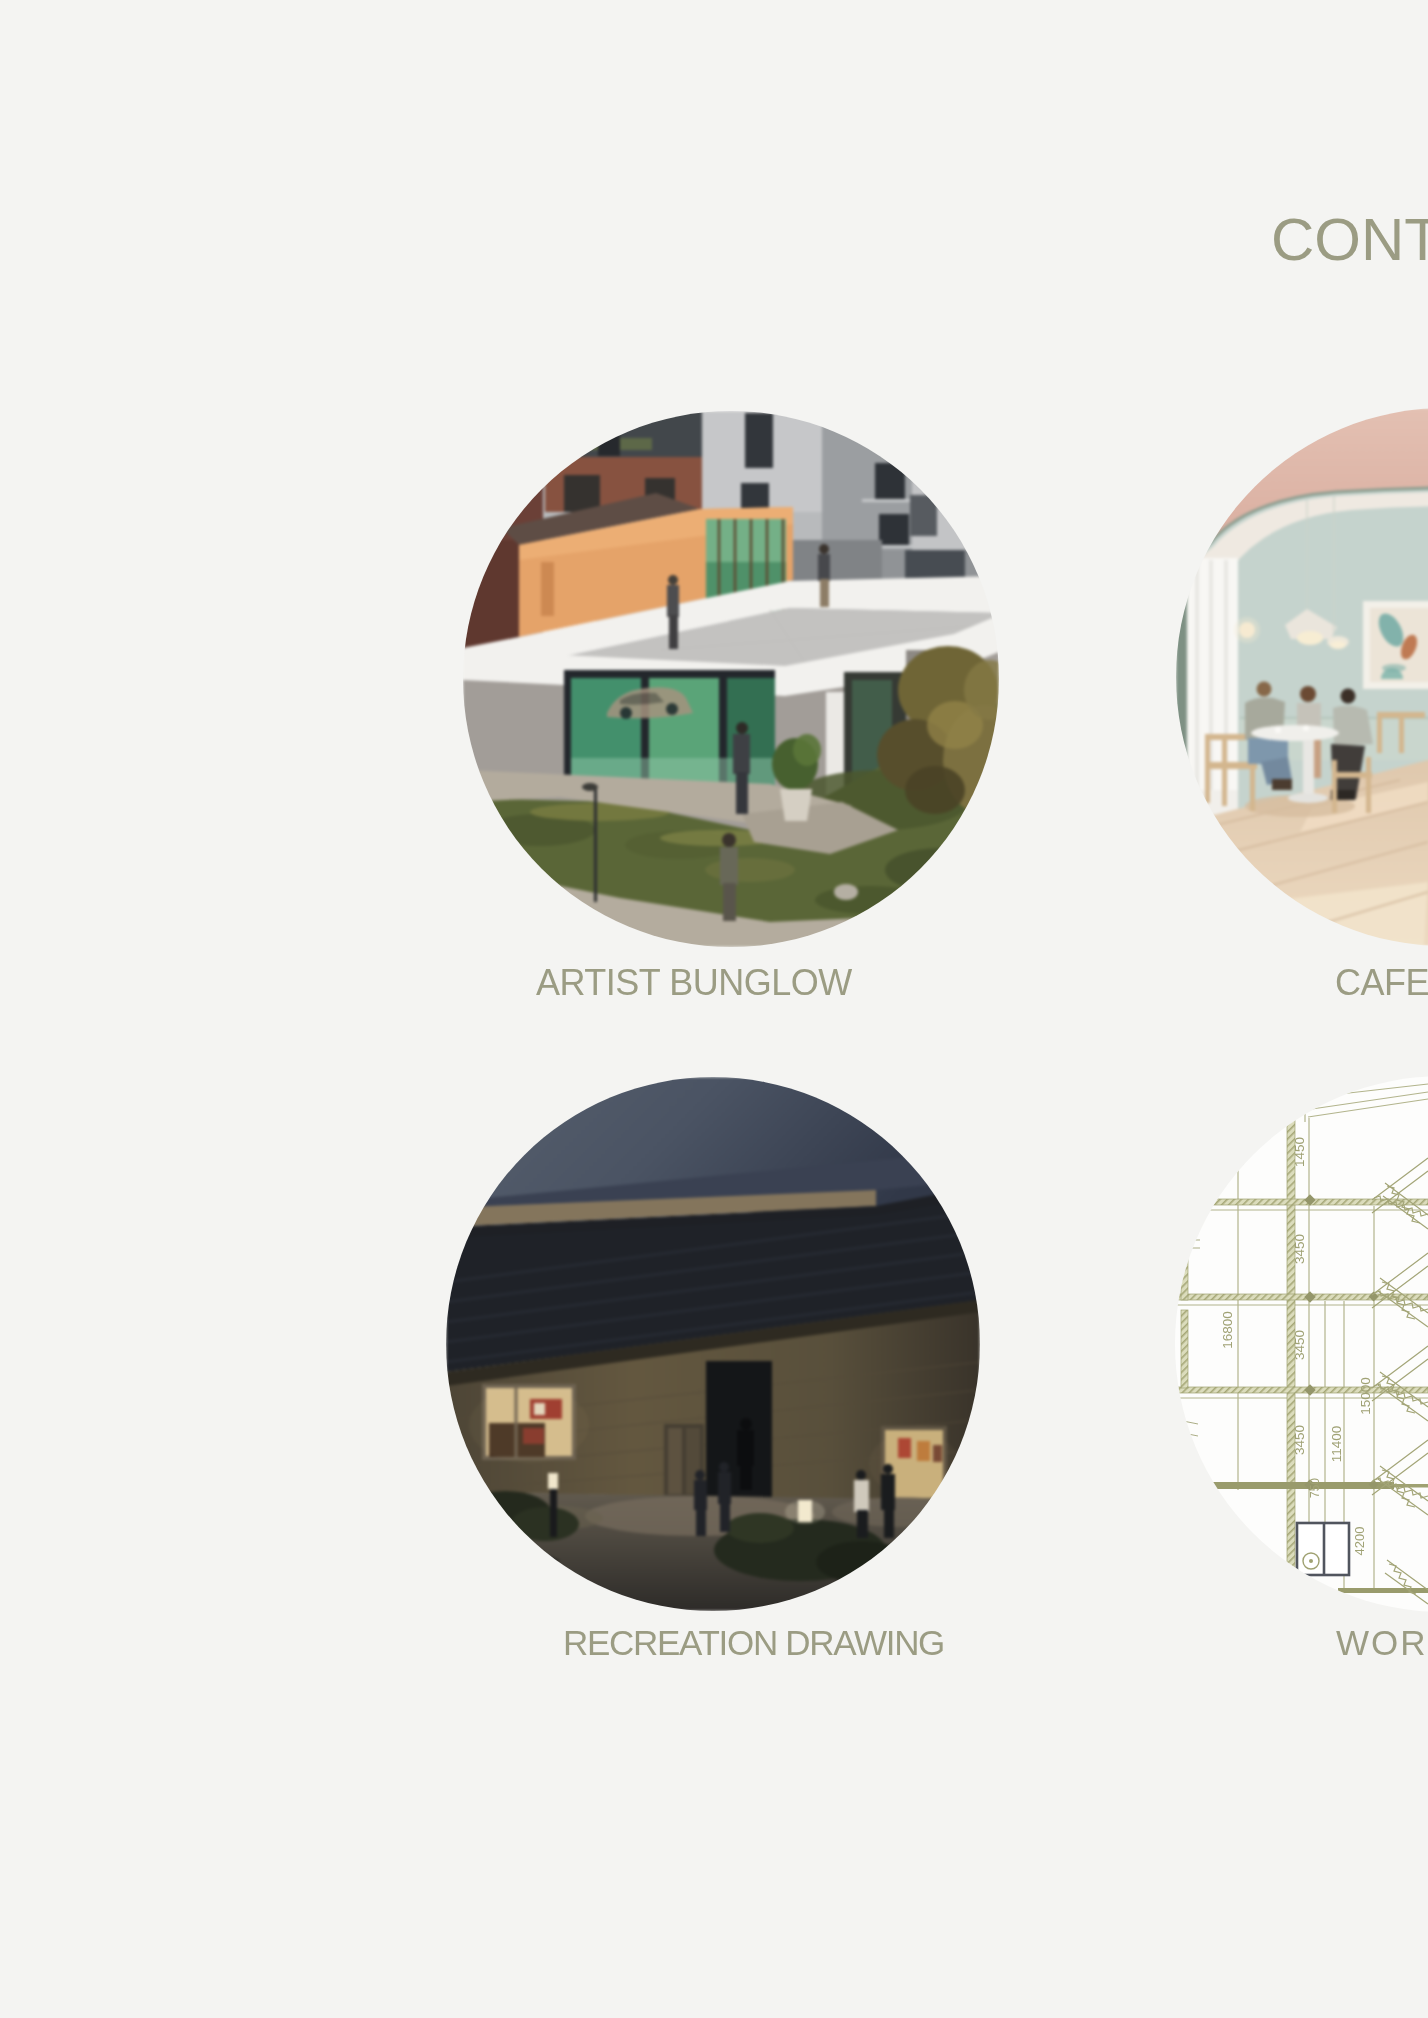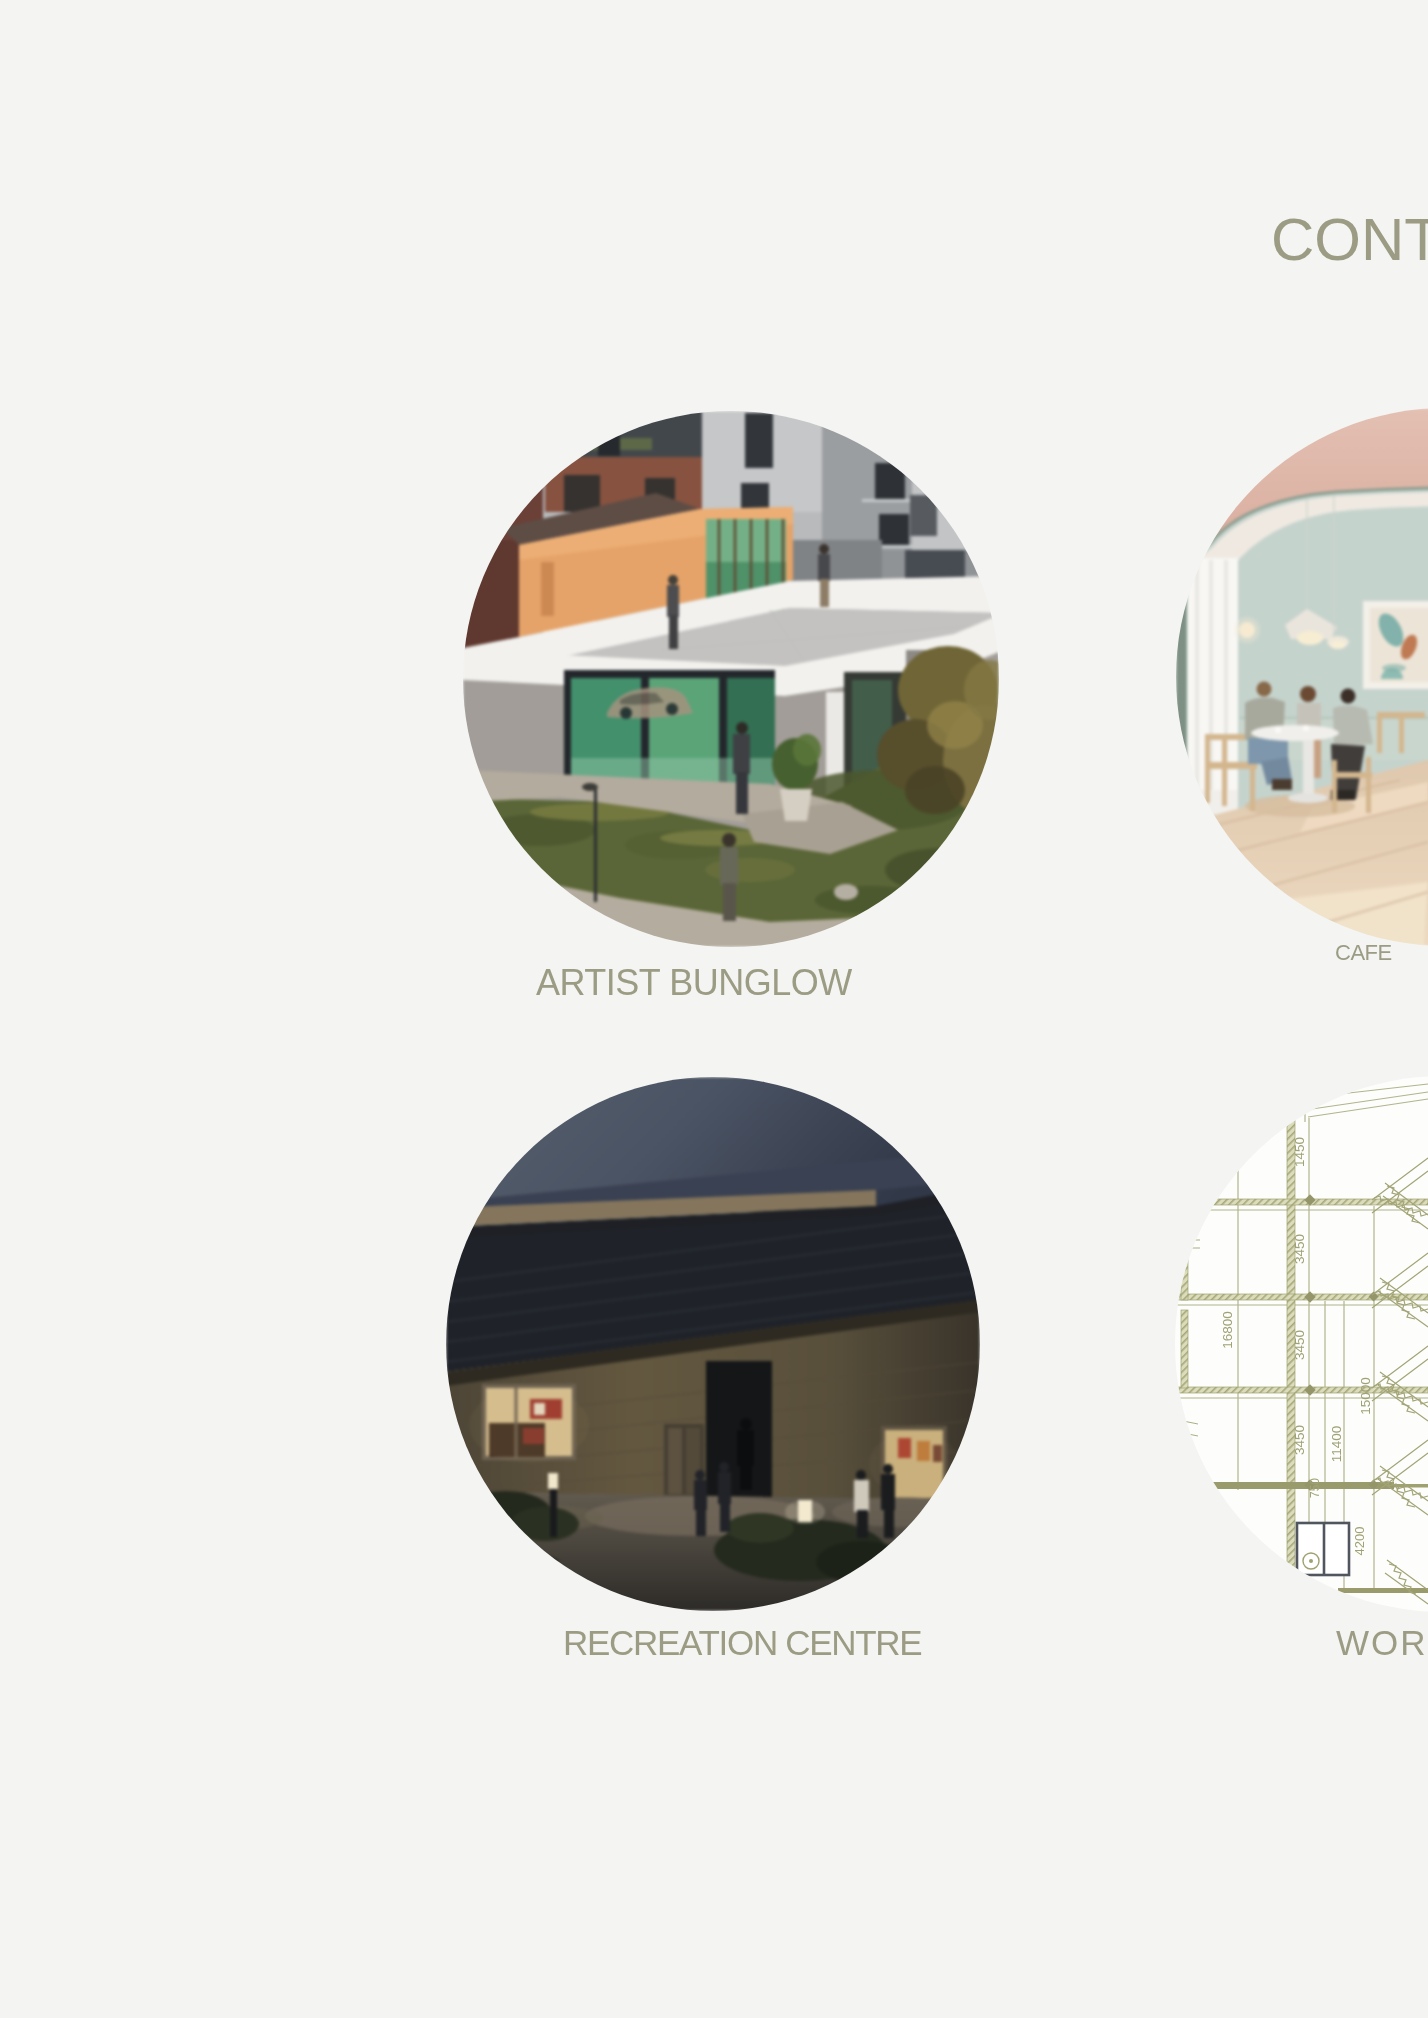--- a/index.html
+++ b/index.html
@@ -294,21 +294,21 @@
 
 <g fill="#d3b68e">
 <rect x="1377" y="712" width="48" height="6"></rect>
 <rect x="1377" y="714" width="5" height="39"></rect>
 <rect x="1399" y="716" width="5" height="37"></rect>
 </g>
 </g>
 </svg>
 </div>
 
-<div class="lbl" style="left:1335px;top:942px;font-size:22px;letter-spacing:-0.5px">CAFE</div>
+<div class="lbl" style="left:1335px;top:965px;font-size:36px;letter-spacing:-0.5px">CAFE</div>
 
 <div class="circ" style="left:446px;top:1077px;width:534px;height:534px">
 <svg viewBox="446 1077 534 534" width="534" height="534" style="filter:blur(1.4px)">
 <defs>
 <linearGradient id="sky3" x1="0" y1="0" x2="1" y2="0.25">
 <stop offset="0" stop-color="#57606e"></stop>
 <stop offset="0.5" stop-color="#4a5363"></stop>
 <stop offset="1" stop-color="#313848"></stop>
 </linearGradient>
 <linearGradient id="wall3" x1="0" y1="0" x2="1" y2="0">
@@ -421,21 +421,21 @@
 
 <rect x="548" y="1473" width="10" height="16" fill="#f1e7cc"></rect>
 <rect x="550" y="1489" width="7" height="48" fill="#191a1c"></rect>
 
 <rect x="798" y="1500" width="14" height="22" fill="#f3eacf"></rect>
 <ellipse cx="805" cy="1512" rx="20" ry="12" fill="#f3eacf" opacity="0.22"></ellipse>
 </g>
 </svg>
 </div>
 
-<div class="lbl" style="left:563px;top:1625px;font-size:35px;letter-spacing:-1.3px">RECREATION CENTRE</div>
+<div class="lbl" style="left:563px;top:1625px;font-size:35px;letter-spacing:-1.3px">RECREATION DRAWING</div>
 
 <div class="circ" style="left:1175px;top:1076px;width:536px;height:536px;background:#fdfdfc">
 <svg viewBox="1175 1076 536 536" width="536" height="536" style="filter:blur(0.6px)">
 <defs>
 <pattern id="hatch" width="5" height="5" patternUnits="userSpaceOnUse" patternTransform="rotate(45)">
 <rect width="5" height="5" fill="#dbdcbc"></rect>
 <rect width="1.6" height="5" fill="#a6a878"></rect>
 </pattern>
 </defs>
 <g stroke="#b2b48c" stroke-width="1.2" fill="none">

